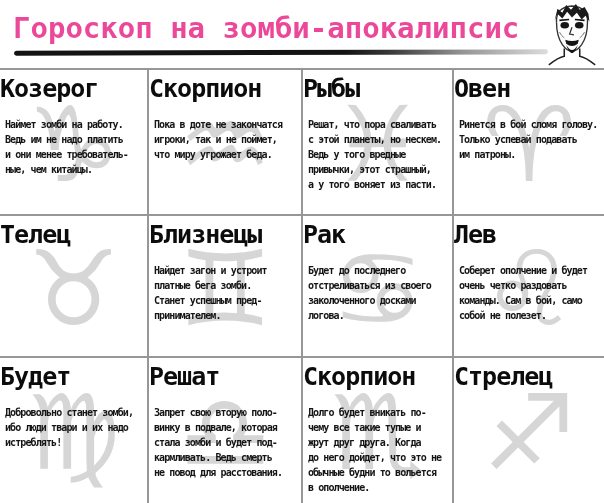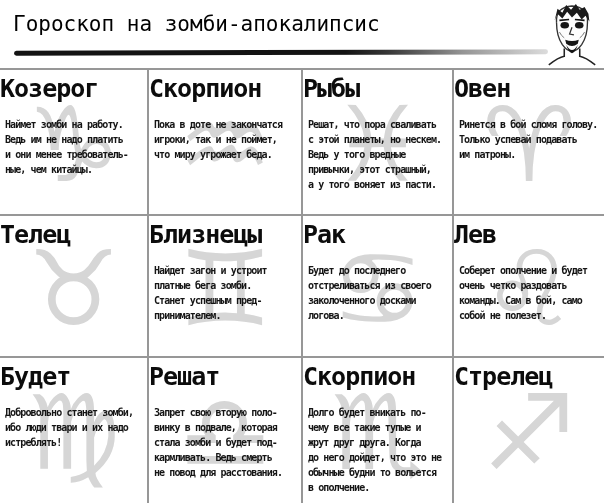--- a/index.html
+++ b/index.html
@@ -9,22 +9,22 @@
     background:#fff;
     font-family:"DejaVu Sans Mono","Liberation Mono",monospace;
     color:#111;
     overflow:hidden;
   }
   
   .hdr{position:relative;height:68px;}
   .title{
     margin:0;position:absolute;left:13px;top:14px;
     font-family:"DejaVu Sans Mono","Liberation Mono",monospace;
-    font-weight:normal;font-size:21px;line-height:1;
-    letter-spacing:0;color:#000000;white-space:nowrap;
+    font-weight:bold;font-size:29px;line-height:1;
+    letter-spacing:0;color:#ec4899;white-space:nowrap;
   }
   .title-underline{
     position:absolute;left:14px;top:50px;height:5px;width:534px;
     border-radius:3px;transform:rotate(-.15deg);
     background:linear-gradient(90deg,
       #131313 0%, #131313 62%,
       rgba(19,19,19,.85) 70%,
       rgba(19,19,19,.45) 84%,
       rgba(19,19,19,.15) 100%);
   }

